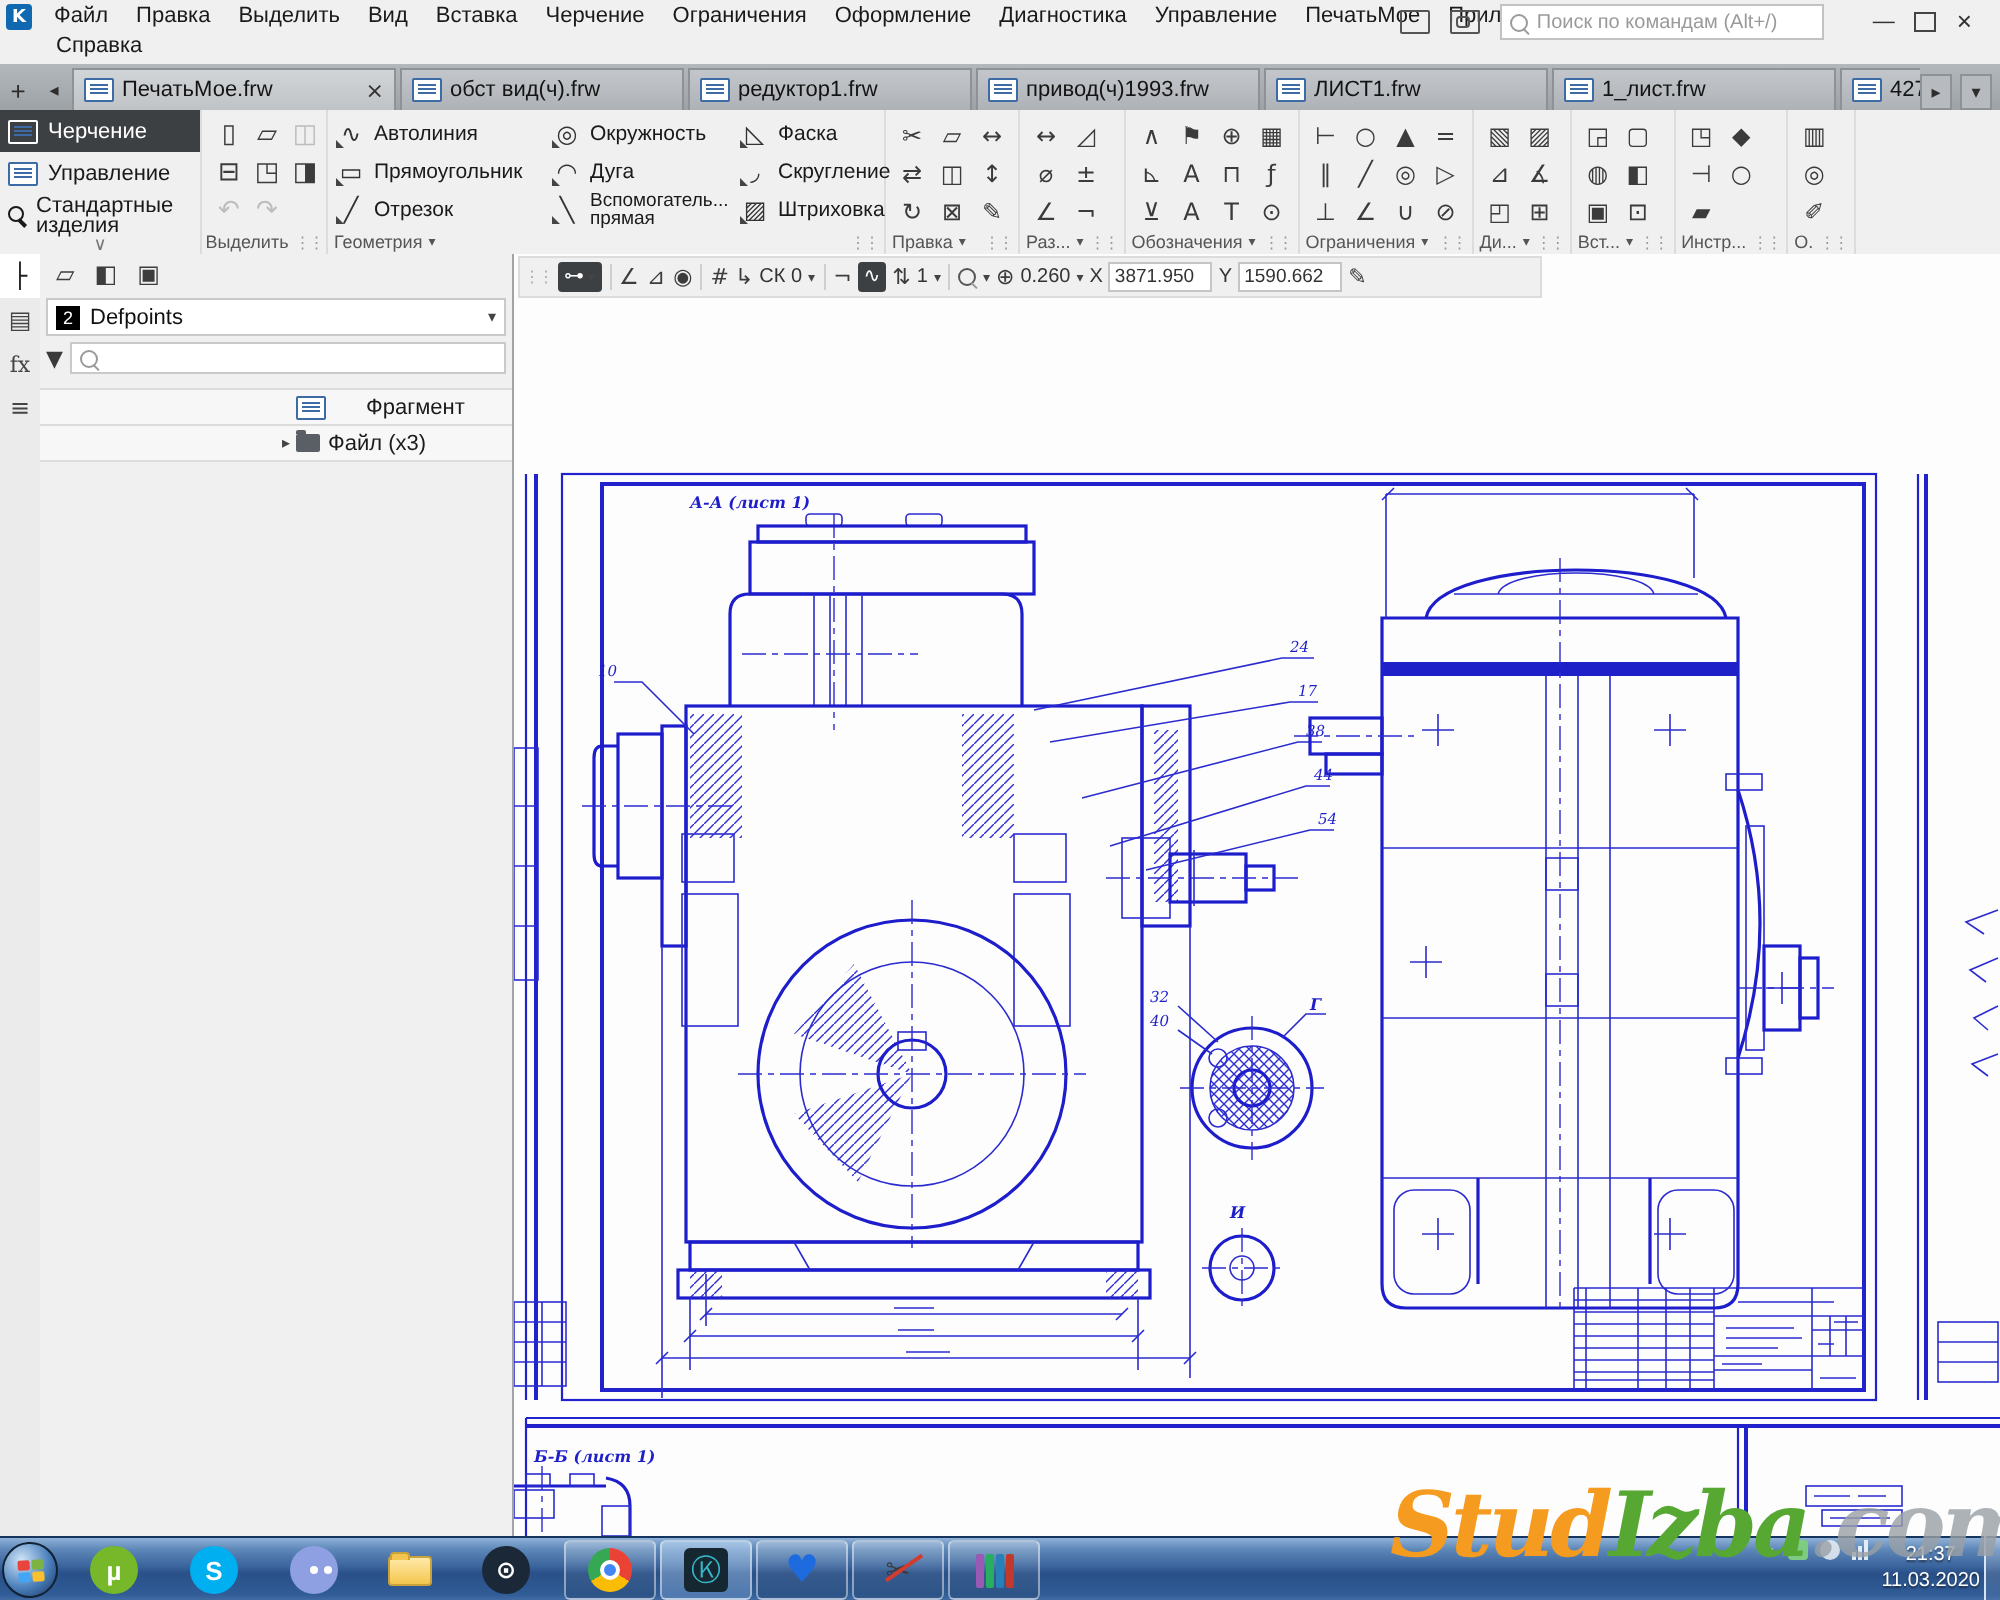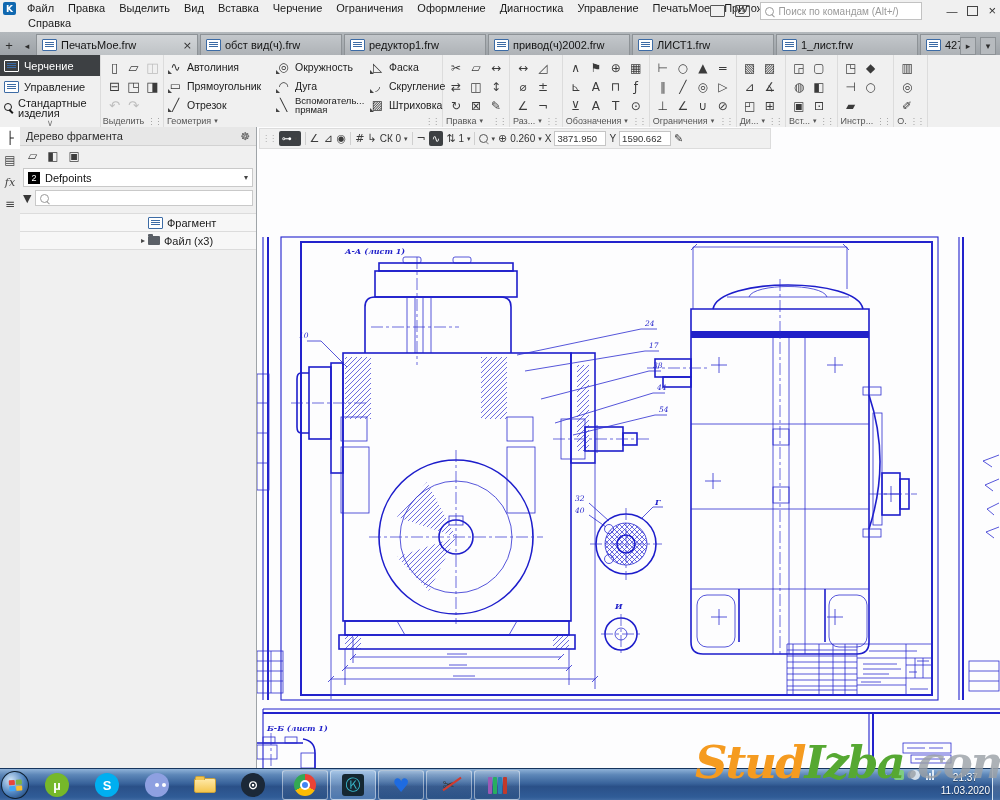--- a/index.html
+++ b/index.html
@@ -8,21 +8,21 @@
        background:#f0f0f0;-webkit-font-smoothing:antialiased;}
   .ico{font-family:"DejaVu Sans",sans-serif;}
 
   
   .menubar{position:absolute;left:0;top:0;width:1000px;height:32px;background:#f0f0f0;}
   .menurow1{position:absolute;left:0;top:0;height:16px;display:flex;align-items:center;gap:0;}
   .applogo{width:13px;height:13px;margin:1px 4px 0 3px;background:#1068b0;border-radius:2px;
            color:#fff;font-size:9px;font-weight:bold;display:flex;align-items:center;justify-content:center;}
   .menu-item{font-size:11px;color:#1a1a1a;padding:1px 7px;white-space:nowrap;}
   .menurow2{position:absolute;left:21px;top:15px;height:16px;display:flex;align-items:center;}
-  .winctl{position:absolute;top:2px;right:4px;display:flex;align-items:center;gap:10px;}
+  .winctl{position:absolute;top:2px;right:14px;display:flex;align-items:center;gap:10px;}
   .wbtn{font-size:11px;color:#333;line-height:12px;}
   .panesq{width:13px;height:10px;border:1px solid #555;border-radius:1px;position:relative;}
   .panesq.inner::after{content:"";position:absolute;left:2px;top:2px;width:5px;height:4px;border:1px solid #555;border-radius:2px;}
   .restore{width:9px;height:8px;border:1px solid #444;position:relative;background:#f0f0f0;}
   .restore::before{content:"";position:absolute;left:2px;top:-4px;width:9px;height:8px;border:1px solid #444;z-index:-1;}
   .searchbox{display:flex;align-items:center;gap:4px;width:152px;height:16px;border:1px solid #c2c2c2;background:#fff;padding:0 4px;margin-right:14px;}
   .searchbox .ph{font-size:10px;color:#9a9a9a;white-space:nowrap;overflow:hidden;}
   .mag{width:7px;height:7px;border:1.4px solid #9a9a9a;border-radius:50%;position:relative;flex:none;}
   .mag::after{content:"";position:absolute;left:6px;top:6px;width:4px;height:1.4px;background:#9a9a9a;transform:rotate(45deg);transform-origin:0 0;}
 
@@ -66,21 +66,21 @@
   .gt .ic{width:15px;height:15px;display:flex;align-items:center;justify-content:center;font-size:12px;color:#333;position:relative;flex:none;}
   .gt .ic::after{content:"";position:absolute;left:0;bottom:0;border-left:4px solid #444;border-top:4px solid transparent;}
   .gt .two{line-height:9px;font-size:9.5px;}
   .icongrid{display:grid;grid-auto-flow:column;grid-template-rows:repeat(3,19px);grid-auto-columns:20px;padding:3px 3px 0 3px;}
   .icongrid .gi{font-size:12px;position:relative;}
 
   
   .lstrip{position:absolute;left:0;top:127px;width:20px;height:641px;background:#ebebeb;border-right:1px solid #c7c7c7;}
   .lsi{width:20px;height:22px;display:flex;align-items:center;justify-content:center;font-size:12px;color:#444;}
   .lsi.active{background:#fff;color:#222;}
-  .lsi .fx{font-style:italic;font-family:"DejaVu Serif",serif;font-size:11px;}
+  .lsi .fx{font-family:"DejaVu Serif",serif;font-size:11px;}
 
   
   .tree{position:absolute;left:20px;top:127px;width:236px;height:641px;background:#f0f0f0;border-right:1px solid #9fa4a8;}
   .tree-h{height:18px;background:#e7e7e7;border-bottom:1px solid #d2d2d2;display:flex;align-items:center;padding:0 6px;font-size:11px;color:#2c2c2c;}
   .tree-h .gear{margin-left:auto;font-size:11px;color:#555;}
   .tree-icons{height:20px;display:flex;align-items:center;gap:10px;padding:0 8px;}
   .tree-icons span{font-size:12px;color:#3d3d3d;}
   .lay-row{margin:2px 3px;height:17px;background:#fff;border:1px solid #c9c9c9;display:flex;align-items:center;gap:5px;padding:0 4px;}
   .lay-badge{width:12px;height:12px;background:#000;color:#fff;font-size:9px;display:flex;align-items:center;justify-content:center;}
   .lay-name{font-size:11px;color:#111;flex:1;}
@@ -202,21 +202,21 @@
       <div class="tab">
         <span class="dicon"></span>
         <span class="lbl">обст вид(ч).frw</span>
       </div>
       <div class="tab">
         <span class="dicon"></span>
         <span class="lbl">редуктор1.frw</span>
       </div>
       <div class="tab">
         <span class="dicon"></span>
-        <span class="lbl">привод(ч)2002.frw</span>
+        <span class="lbl">привод(ч)1993.frw</span>
       </div>
       <div class="tab">
         <span class="dicon"></span>
         <span class="lbl">ЛИСТ1.frw</span>
       </div>
       <div class="tab">
         <span class="dicon"></span>
         <span class="lbl">1_лист.frw</span>
       </div>
       <div class="tab">
@@ -454,44 +454,40 @@
 <div class="lstrip">
   <div class="lsi active ico">├</div>
   <div class="lsi ico">▤</div>
   <div class="lsi">
       <span class="fx">fx</span>
     </div>
   <div class="lsi ico">≡</div>
 </div>
 
 <div class="tree">
-  <div class="tree-h">
-    <span>Дерево фрагмента</span>
-    <span class="gear ico">☸</span>
-  </div>
   <div class="tree-icons">
     <span class="ico">▱</span>
     <span class="ico">◧</span>
     <span class="ico">▣</span>
   </div>
   <div class="lay-row">
     <span class="lay-badge">2</span>
     <span class="lay-name">Defpoints</span>
     <span class="lay-dd ico">▾</span>
   </div>
   <div class="filter-row">
     <span class="funnel ico">▼</span>
     <div class="filter-input">
       <span class="mag"></span>
     </div>
   </div>
   <div class="trow">
     <span style="width:128px"></span>
     <span class="dicon"></span>
-    <span style="margin-left:4px">Фрагмент</span>
+    <span style="margin-left:20px">Фрагмент</span>
   </div>
   <div class="trow">
     <span style="width:118px"></span>
     <span class="arr ico">▸</span>
     <span class="mini-folder"></span>
     <span>Файл (х3)</span>
   </div>
 </div>
 
 <div class="canvas">

